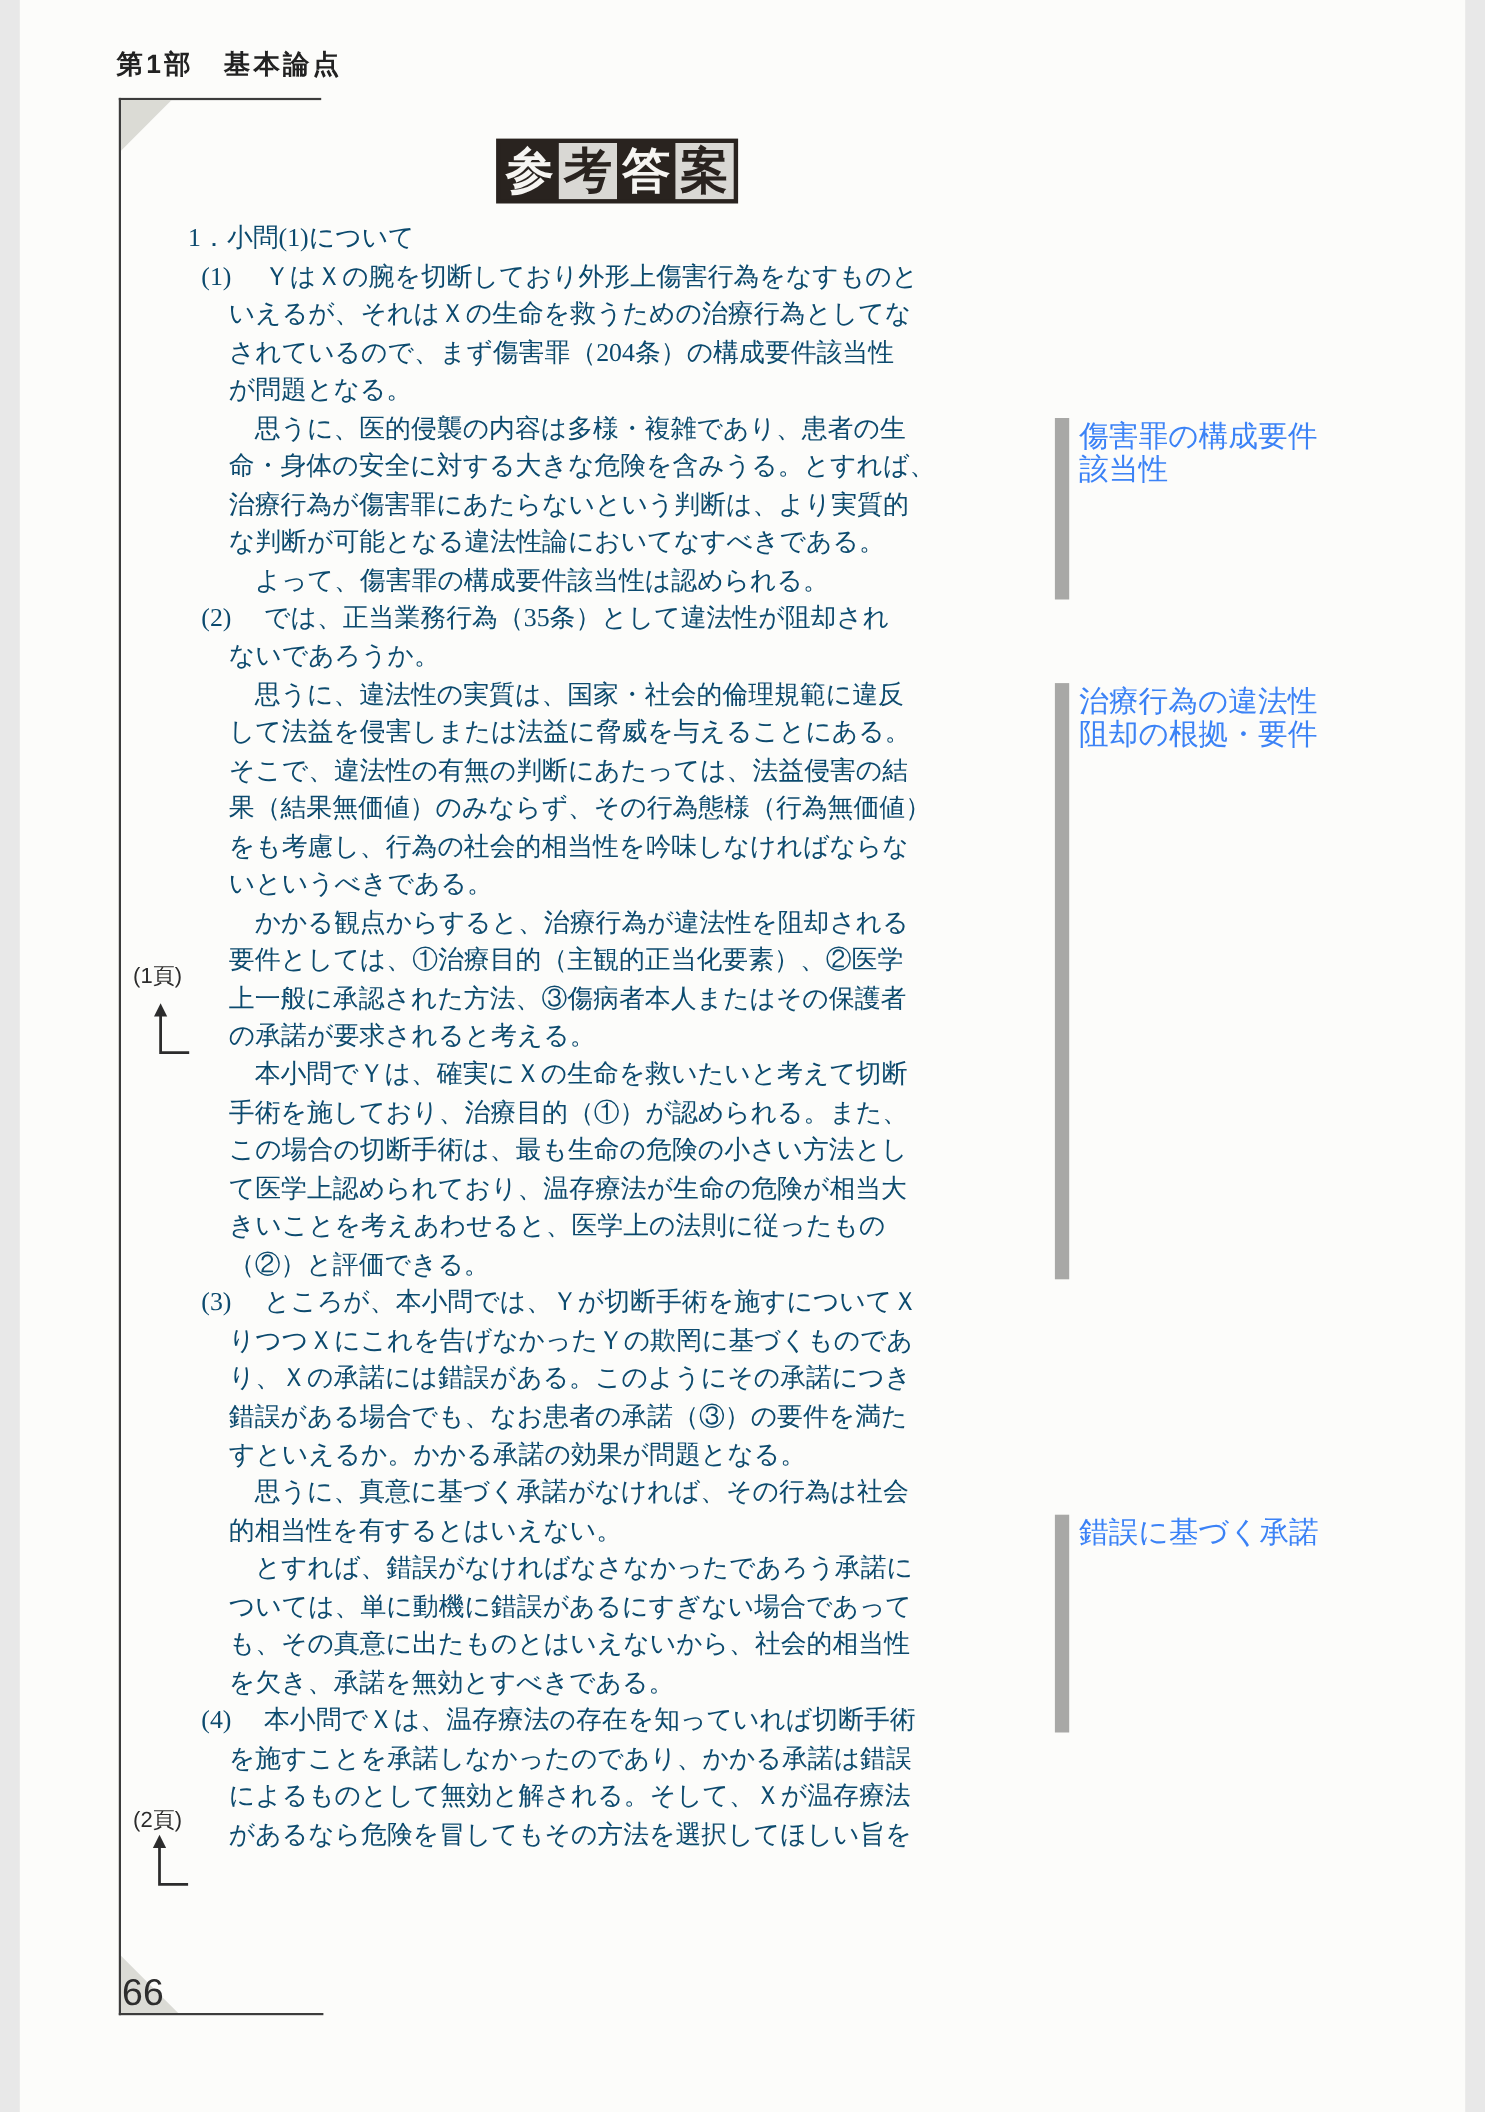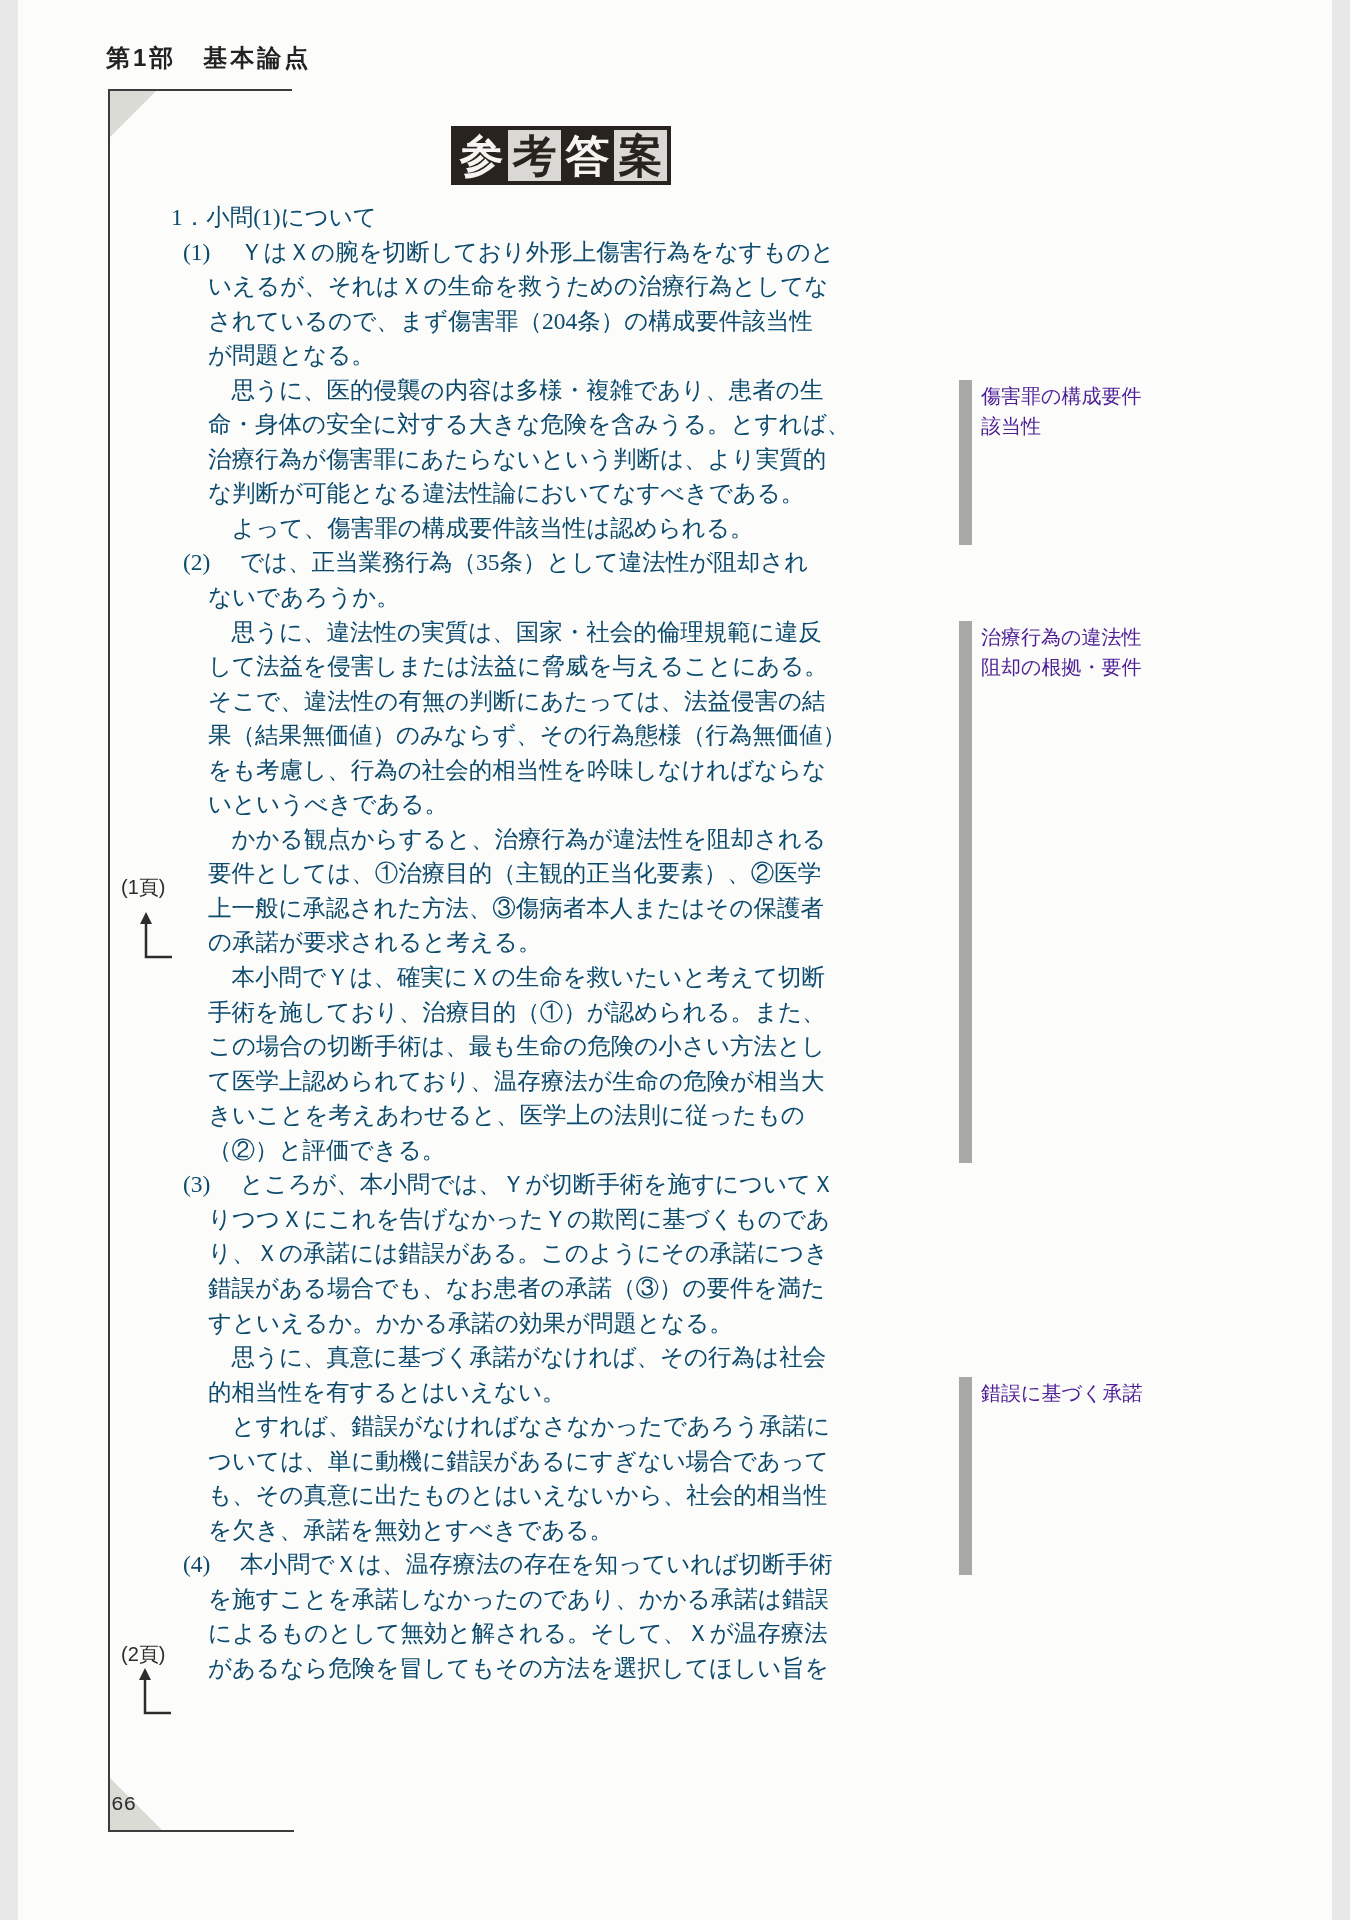--- a/index.html
+++ b/index.html
@@ -21,22 +21,22 @@
   }
   .rule-top{position:absolute;left:90px;top:89px;width:184px;height:2px;background:#3c3c3c;}
   .rule-left{position:absolute;left:90px;top:89px;width:2px;height:1743px;background:#3c3c3c;}
   .rule-bottom{position:absolute;left:90px;top:1830px;width:186px;height:2px;background:#3c3c3c;}
   .tri-top{position:absolute;left:92px;top:91px;width:0;height:0;
     border-top:46px solid #dbdbd5;border-right:46px solid transparent;}
   .tri-bottom{position:absolute;left:92px;top:1778px;width:0;height:0;
     border-bottom:52px solid #dbdbd5;border-right:52px solid transparent;}
   .page-number{
     position:absolute;left:93px;top:1793px;
-    font-family:Liberation Mono, monospace;
-    font-size:21px;color:#2d2d2d;
+    font-family:Liberation Sans, sans-serif;
+    font-size:34px;color:#2d2d2d;
   }
   
   .answer-title{
     position:absolute;left:433px;top:126px;
     display:flex;background:#29231f;padding:4px;
     font-family:"Liberation Sans","DejaVu Sans",sans-serif;
   }
   .answer-title .cell{
     width:53px;height:51px;line-height:51px;text-align:center;
     font-size:44px;font-weight:900;
@@ -53,21 +53,21 @@
   .bline.heading{padding-left:0;}
   .bline.item{padding-left:12px;}
   .bline .marker{display:none;}
   .bline.item .marker{display:inline-block;width:57px;}
   
   .margin-note{position:absolute;left:941px;}
   .margin-note .bar{position:absolute;left:0;top:0;width:13px;background:#a8a8a6;}
   .margin-note .note-text{
     position:absolute;left:22px;top:1px;width:260px;
     font-family:"Liberation Sans","DejaVu Sans",sans-serif;
-    font-size:20px;line-height:30px;color:#4c1d95;
+    font-size:27px;line-height:30px;color:#3b82f6;
     white-space:pre-line;
   }
   
   .page-marker{
     position:absolute;
     font-family:"Liberation Sans","DejaVu Sans",sans-serif;
     font-size:20px;color:#2c2c2c;white-space:nowrap;
   }
   .break-arrow{position:absolute;}
 </style>

